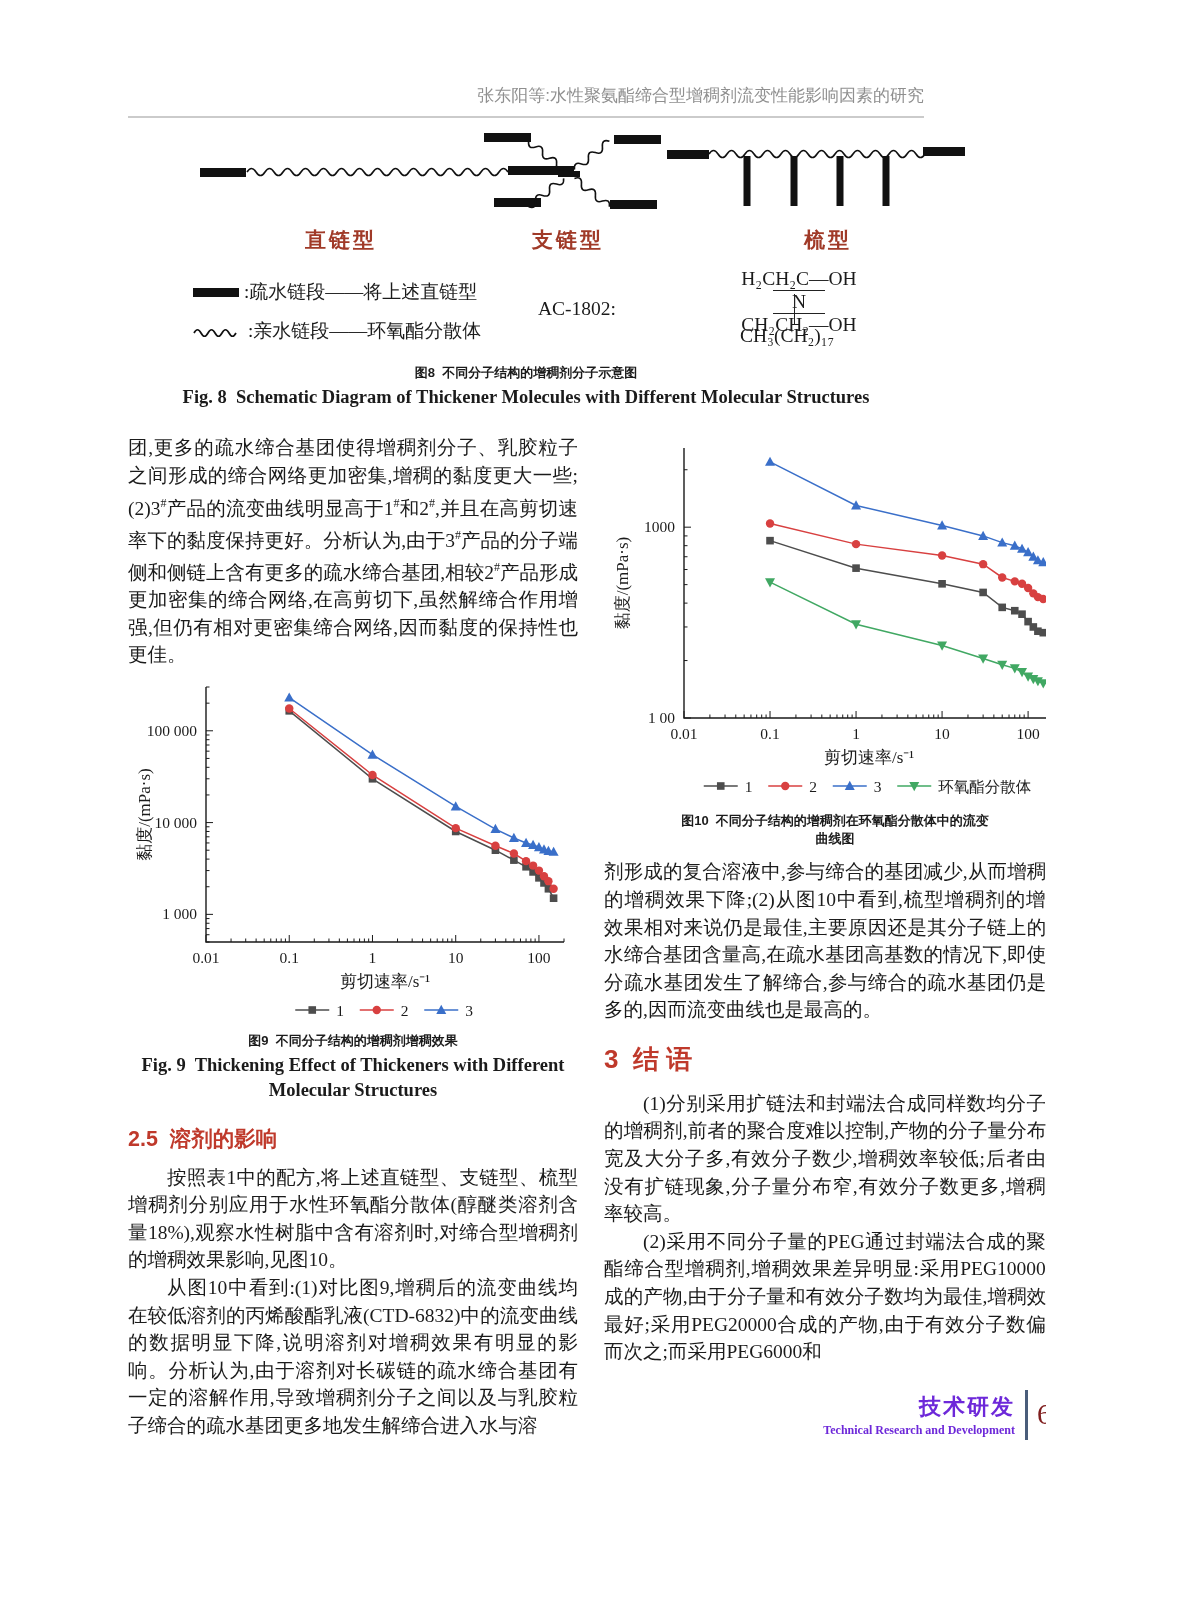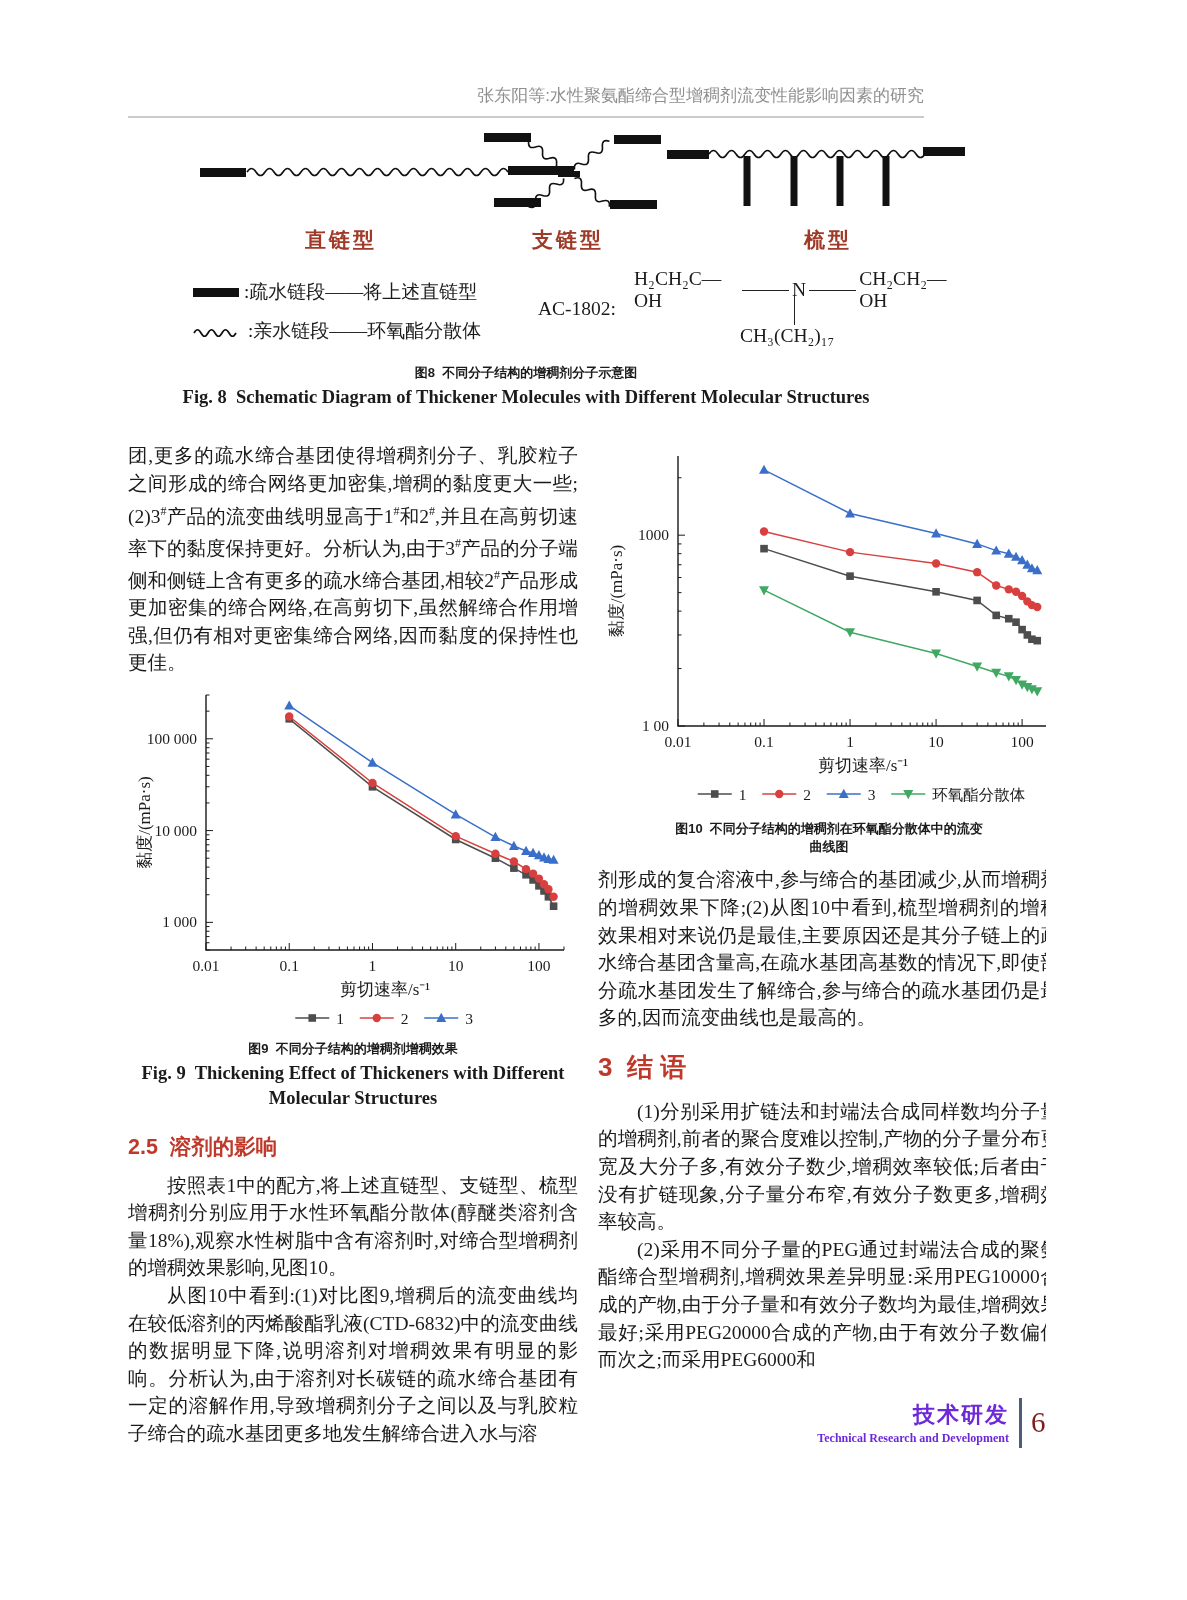--- a/index.html
+++ b/index.html
@@ -14,31 +14,31 @@
   
   .fig8-block { position:relative; height:232px; margin-top:14px; }
   .fig8-svg { position:absolute; top:0; left:0; }
   .molecule-label { font-family:"Liberation Sans", sans-serif; font-weight:bold; font-size:21px;
                     fill:#a03a28; letter-spacing:3px; }
   .fig8-legend { position:absolute; left:64px; top:148px; font-size:19px; }
   .legend-row { display:flex; align-items:center; height:24px; margin-bottom:15px; }
   .legend-row svg { margin-right:4px; }
   .ac-label { position:absolute; left:410px; top:166px; font-size:19.5px; }
   .formula { position:absolute; left:506px; top:136px; width:330px; font-size:19.5px; }
-  .f-row { display:flex; align-items:center; }
+  .f-row { display:flex; align-items:center;flex-direction:column; }
   .f-line { width:52px; border-top:1.7px solid #222; margin:0 3px; }
   .f-vline { position:absolute; left:160px; top:26px; height:31px; border-left:1.7px solid #222; }
   .f-bottom { position:absolute; left:106px; top:57px; }
   
   .cap-cn { text-align:center; font-weight:bold; font-size:13px; white-space:pre-wrap;
             font-family:"Liberation Sans", sans-serif; line-height:1.38; }
   .cap-en { text-align:center; font-weight:bold; font-size:18.5px; white-space:pre-wrap;
             font-family:"Liberation Serif", serif; line-height:1.38; margin-top:3px; }
   
-  .columns { display:grid; grid-template-columns:1fr 1fr; column-gap:20px; margin-top:32px; align-items:start; }
+  .columns { display:grid; grid-template-columns:1fr 1fr; column-gap:26px; margin-top:24px; align-items:start; }
   p.body { font-size:19.5px; line-height:27.6px; text-align:justify; }
   p.indent { text-indent:2em; }
   p.body sup { font-size:12px; }
   .h2red { color:#bf392b; font-family:"Liberation Sans", sans-serif; font-weight:bold;
            font-size:21.5px; margin:20px 0 11px; white-space:pre-wrap; }
   .h1red { color:#bf392b; font-family:"Liberation Sans", sans-serif; font-weight:bold;
            font-size:26px; margin:18px 0 13px; white-space:pre-wrap; }
   figure.chart-fig { text-align:center; margin:8px 0 10px; }
   figure.chart-fig svg { display:block; margin:0 auto; }
   .chart text { font-family:"Liberation Serif", serif; fill:#1b1b1b; }

